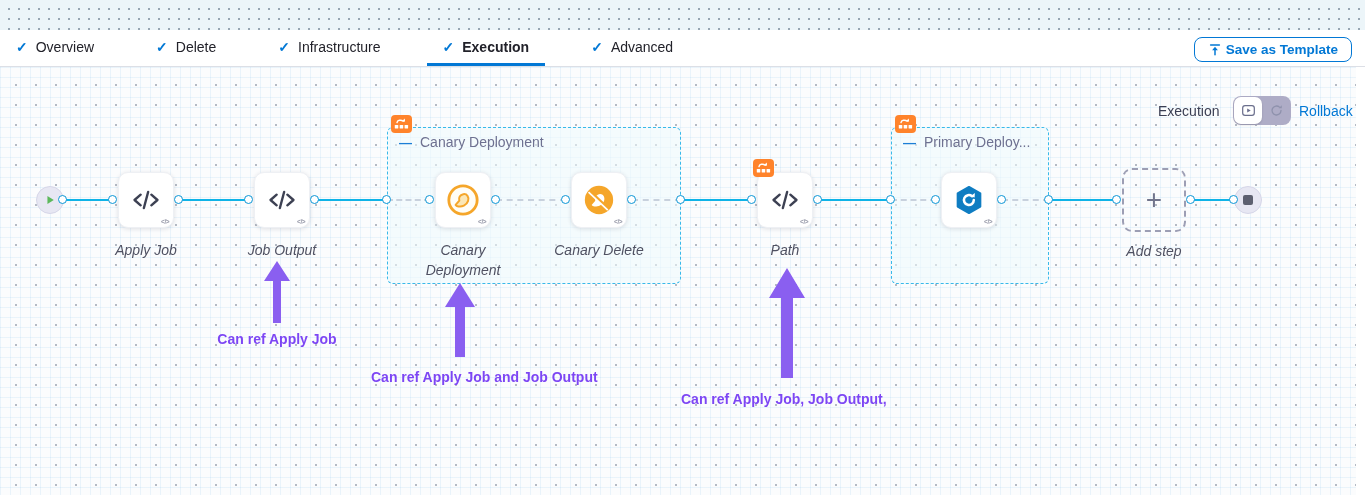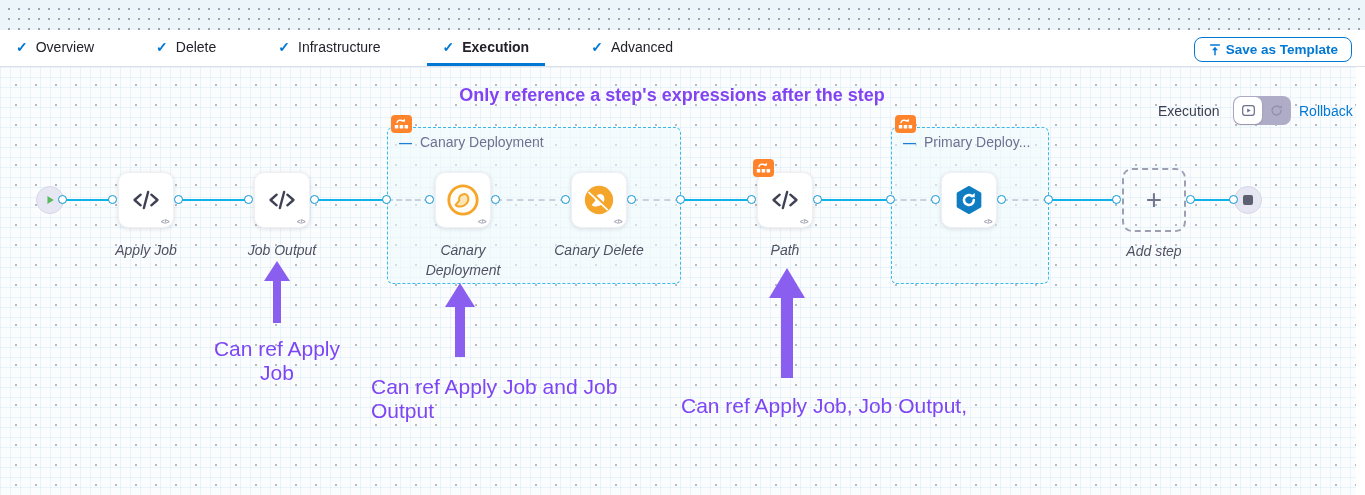--- a/index.html
+++ b/index.html
@@ -86,21 +86,21 @@
   .grp-head { position:absolute; left:11px; top:6px; display:flex; align-items:center; gap:8px;
               font-size:14px; color:#6e7191; white-space:nowrap; }
   .grp-minus { color:#1c7ed6; font-weight:700; font-size:13px; cursor:pointer; line-height:1; }
   .badge { position:absolute; width:21px; height:18px; }
 
   .add-step { position:absolute; left:1122px; top:101px; width:64px; height:64px;
               border:2px dashed #9c9eb4; border-radius:10px; background:transparent;
               display:flex; align-items:center; justify-content:center; cursor:pointer; }
   .add-plus { font-size:28px; font-weight:300; color:#71758c; line-height:1; }
 
-  .ann { position:absolute; font-size:21px; font-weight:400; color:#7d46f4;margin-top:6px; }
+  .ann { position:absolute; font-size:14px; font-weight:700; color:#7d46f4; }
   .arrow { position:absolute; }
 </style>
 </head>
 <body>
 
 <div class="app">
 
   <div class="top-strip"></div>
 
   <div class="tabbar">
@@ -130,21 +130,20 @@
     <svg viewBox="0 0 16 16" width="14" height="14">
       <path d="M3 2.2h10" stroke="#0278d5" stroke-width="1.7" stroke-linecap="round" fill="none"></path>
       <path d="M8 13.4V7.2" stroke="#0278d5" stroke-width="1.7" stroke-linecap="round" fill="none"></path>
       <path d="M8 4.2L4.7 8.2h6.6z" fill="#0278d5"></path>
     </svg>
     <span>Save as Template</span>
   </button>
 
   <div class="canvas">
 
-    <div class="banner">Only reference a step's expressions after the step</div>
 
     <div class="mode-label" style="left:1158px; top:36px;">Execution</div>
     <div class="mode-toggle">
       <div class="mode-seg on">
         <svg viewBox="0 0 16 16" width="15" height="15">
           <rect x="1.8" y="2.8" width="12.4" height="10.4" rx="2.5" stroke="#6b6f8d" fill="none" stroke-width="1.3"></rect>
           <path d="M6.6 5.8v4.4L10.4 8z" fill="#6b6f8d"></path>
         </svg>
       </div>
       <div class="mode-seg">

